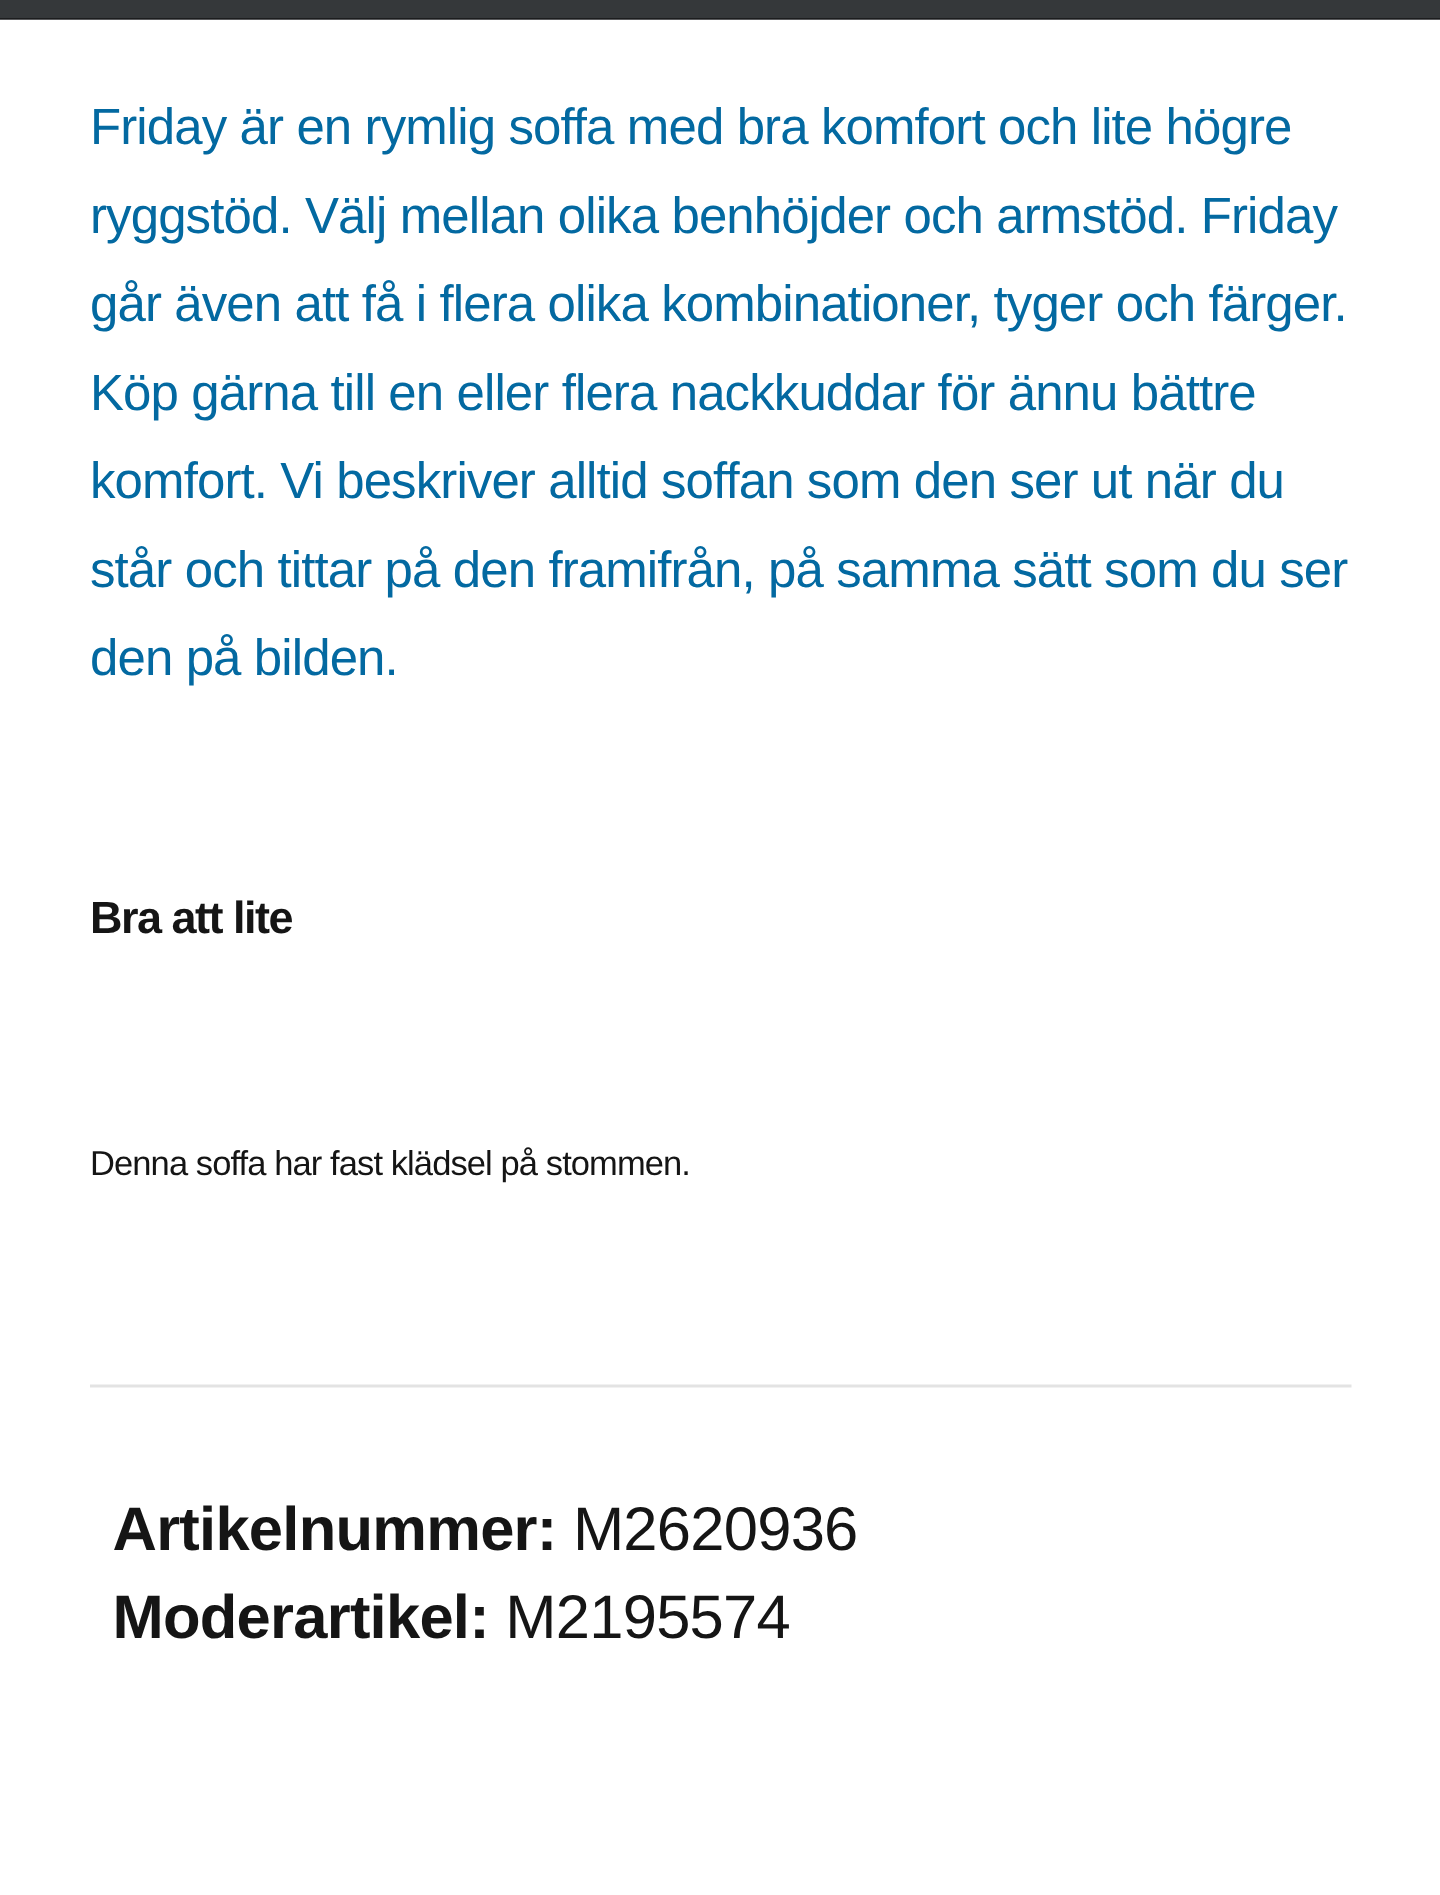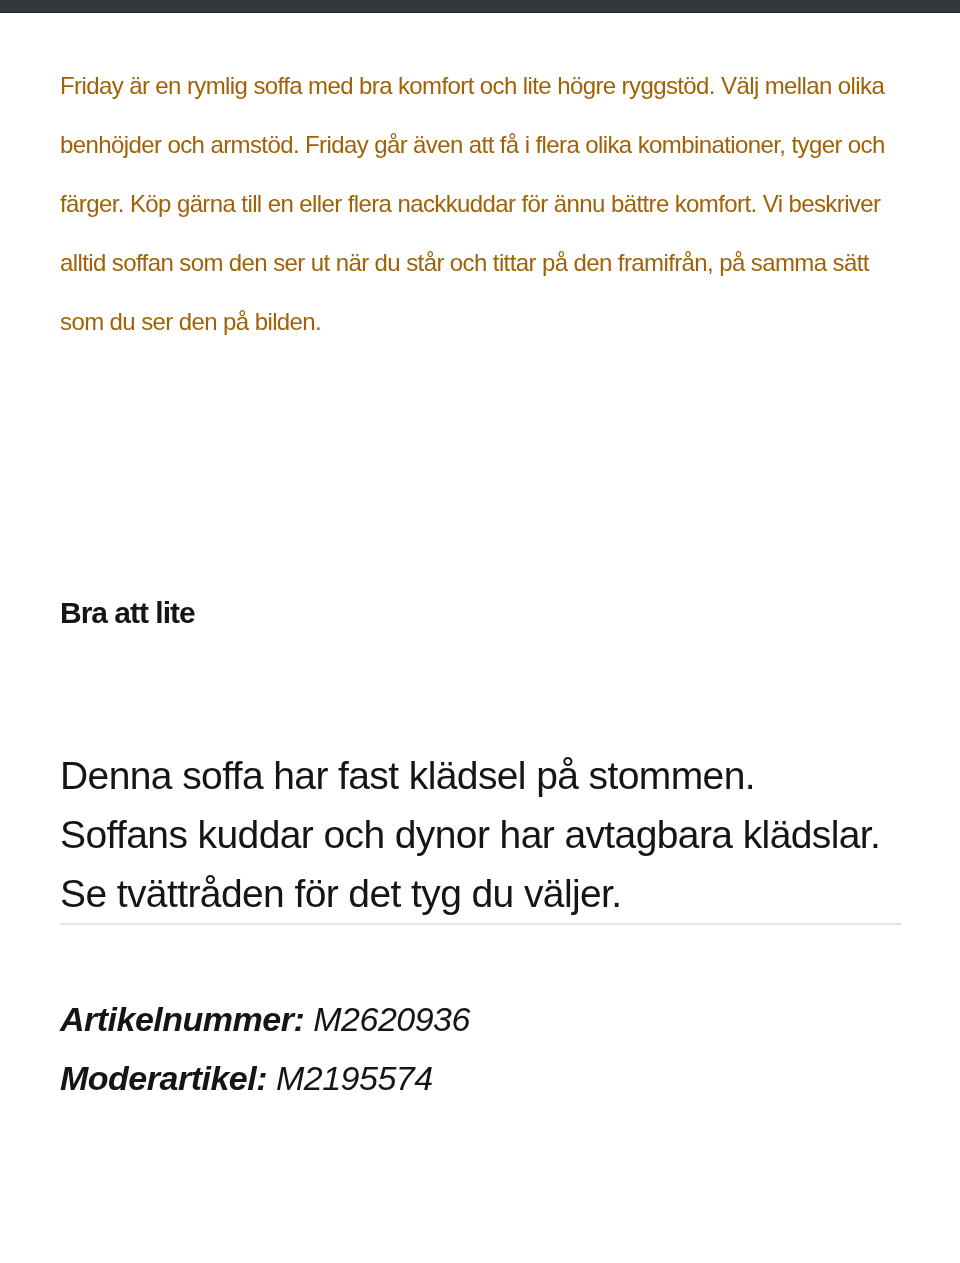--- a/index.html
+++ b/index.html
@@ -9,55 +9,54 @@
       color: #111111;
     }
     .topbar {
       position: absolute; left: 0; top: 0; width: 960px; height: 12px;
       background: #35383a; border-bottom: 1px solid #1c1d1e;
     }
     .content {
       position: absolute; left: 60px; top: 56px; width: 850px;
     }
     .desc {
-      margin: 0; font-size: 24px; line-height: 59px; letter-spacing: -0.6px;
-      color: #a16207;
+      margin: 0; font-size: 34px; line-height: 59px; letter-spacing: -0.6px;
+      color: #0369a1;
     }
     .heading {
       position: absolute; top: 540px; left: 0; margin: 0;
       font-size: 30px; font-weight: bold; letter-spacing: -1px; color: #151515;
     }
     .info {
       position: absolute; top: 690px; left: 0; width: 850px; margin: 0;
-      font-size: 39px; line-height: 59px; letter-spacing: -0.6px; color: #151515;
+      font-size: 23px; line-height: 59px; letter-spacing: -0.6px; color: #151515;
     }
     .divider {
       position: absolute; top: 867px; left: 0; width: 841px; height: 2px;
       background: #e3e3e3; border: none; margin: 0;
     }
     .specs {
-      position: absolute; top: 934px; left: 0;
-      font-size: 34px; line-height: 59px; letter-spacing: -0.5px; color: #151515; font-style: italic;
+      position: absolute; top: 934px; left: 15px;
+      font-size: 41px; line-height: 59px; letter-spacing: -0.5px; color: #151515;
     }
     .spec-row { white-space: nowrap; }
     .spec-label { font-weight: bold; }
   </style>
 </head>
 <body>
 
 <div class="topbar"></div>
 
 <main class="content">
   <p class="desc">Friday är en rymlig soffa med bra komfort och lite högre ryggstöd. Välj mellan olika benhöjder och armstöd. Friday går även att få i flera olika kombinationer, tyger och färger. Köp gärna till en eller flera nackkuddar för ännu bättre komfort. Vi beskriver alltid soffan som den ser ut när du står och tittar på den framifrån, på samma sätt som du ser den på bilden.</p>
 
   <h3 class="heading">Bra att lite</h3>
 
   <div class="info">
     <div>Denna soffa har fast klädsel på stommen.</div>
-    <div>Soffans kuddar och dynor har avtagbara klädslar. Se tvättråden för det tyg du väljer.</div>
   </div>
 
   <hr class="divider">
 
   <div class="specs">
     <div class="spec-row">
       <span class="spec-label">Artikelnummer:</span>
       <span class="spec-value">M2620936</span>
     </div>
     <div class="spec-row">

